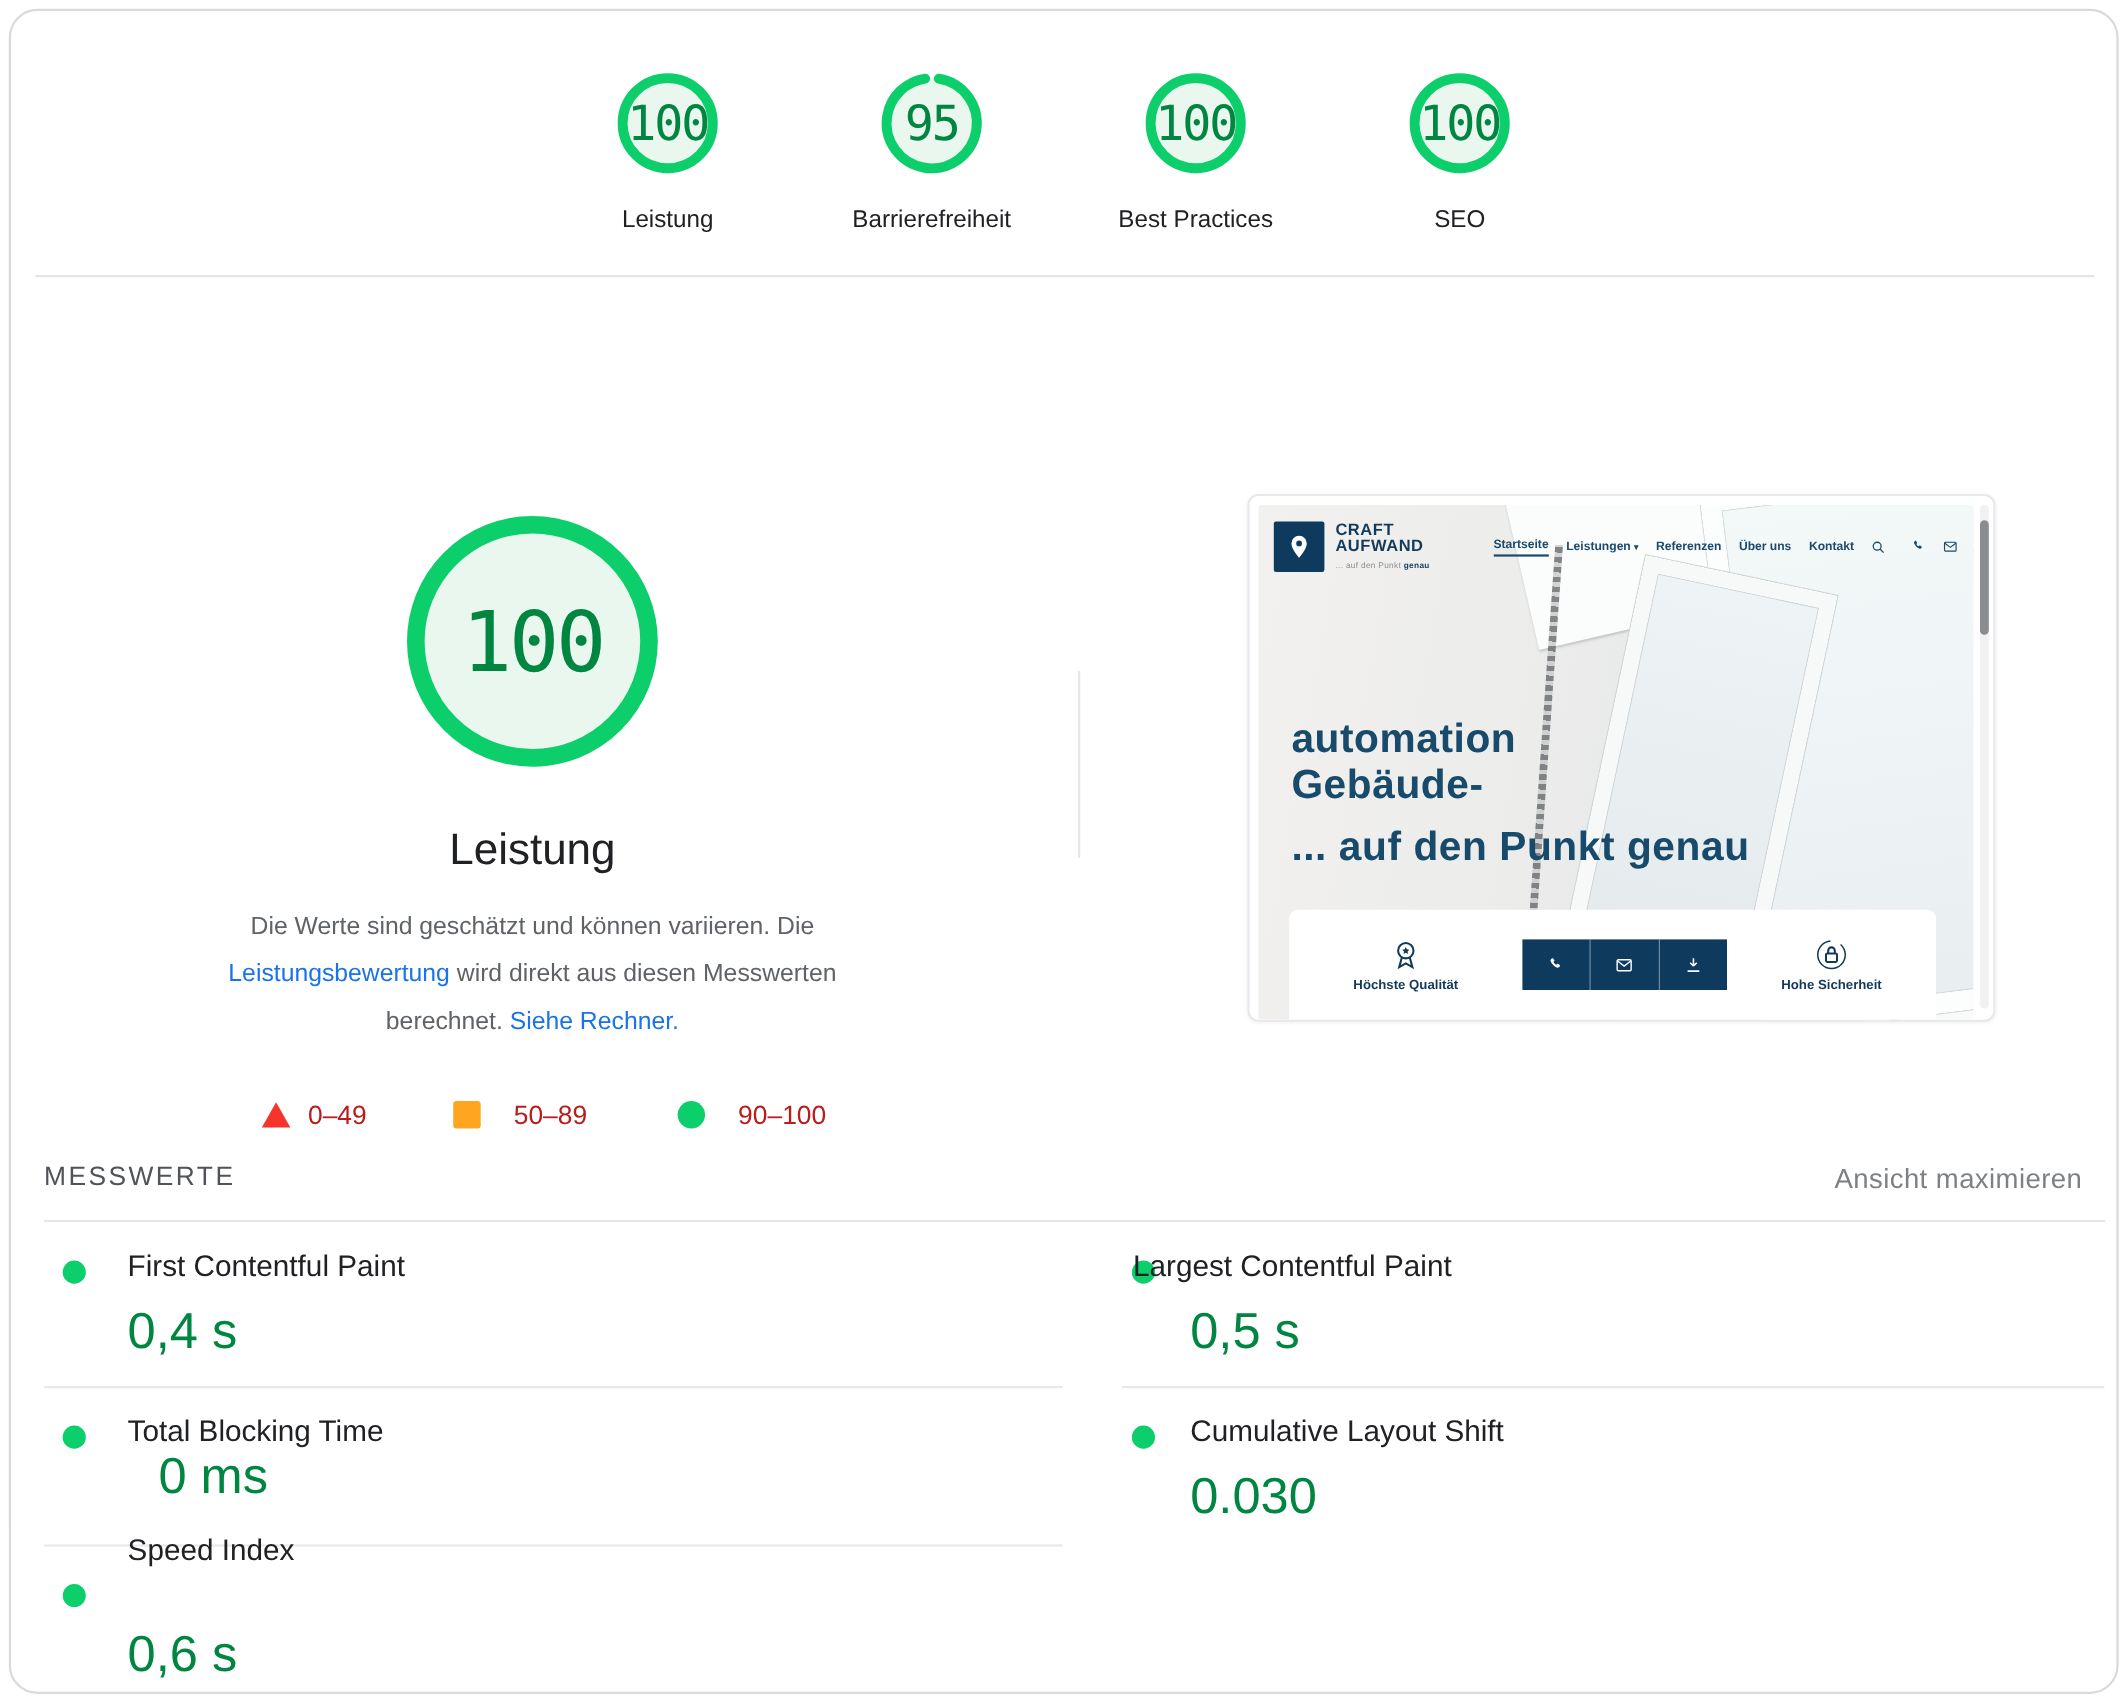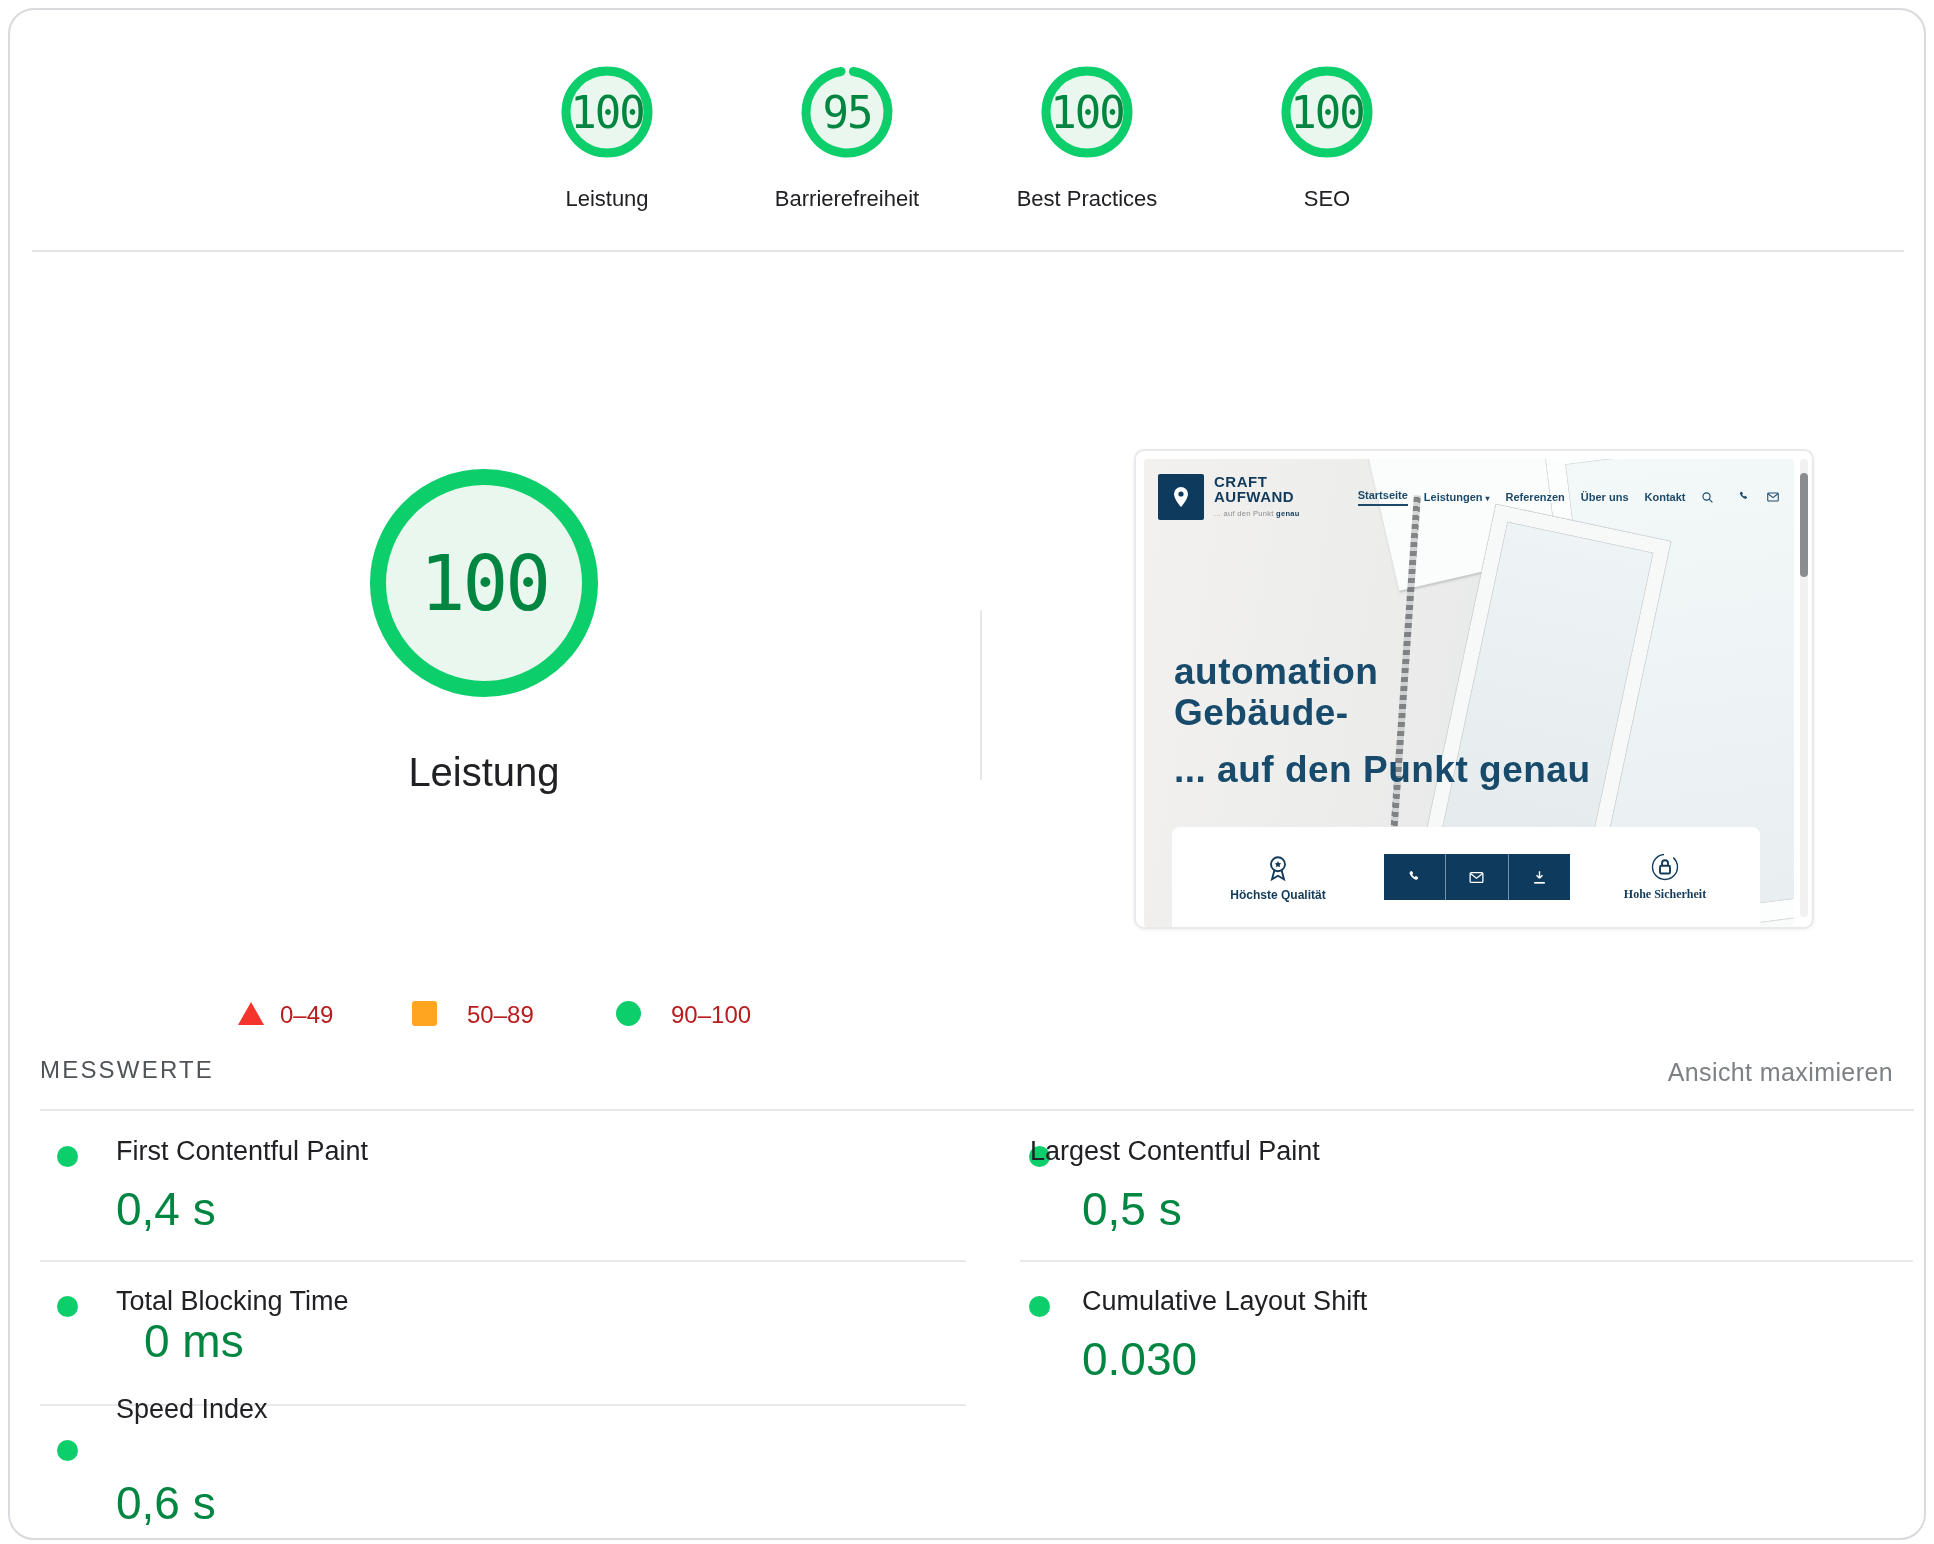--- a/index.html
+++ b/index.html
@@ -78,21 +78,21 @@
   .site-nav .active{border-bottom:2px solid #1c4a6b;padding-bottom:3px;}
   .caret{font-size:8px;margin-left:3px;}
   .hdr-icons{margin-left:auto;display:flex;gap:15px;align-items:center;color:#1c4a6b;margin-right:6px;}
   .headline{position:absolute;left:30px;top:192px;z-index:5;}
   .headline div{font-size:37px;font-weight:800;color:#174a6b;line-height:41px;letter-spacing:.5px;}
   .site-tagline{margin-top:16px;font-size:15px;color:#1d5b82;font-weight:400;}
   .site-tagline b{font-weight:800;}
   .strip{position:absolute;left:28px;bottom:0;width:588px;height:100px;background:#fff;
     border-radius:8px 8px 0 0;display:flex;align-items:center;z-index:6;}
   .feature{display:flex;flex-direction:column;align-items:center;gap:5px;text-align:center;}
-  .f1{flex:0 0 212px;} .f2{flex:0 0 190px;font-family:Liberation Serif, serif;}
+  .f1{flex:0 0 212px;} .f2{flex:0 0 190px;}
   .feature .f-label{font-size:12px;font-weight:700;color:#123a5a;}
   .btn-bar{flex:0 0 186px;height:46px;background:#0d3a5d;display:flex;}
   .btn-cell{flex:1;display:flex;align-items:center;justify-content:center;}
   .btn-cell + .btn-cell{border-left:1px solid rgba(255,255,255,.45);}
   .shot-scrollbar{position:absolute;right:4px;top:8px;width:8px;height:458px;background:#f1f1f2;border-radius:4px;}
   .shot-thumb{position:absolute;left:0;top:14px;width:8px;height:104px;background:#8a8d90;border-radius:4px;}
 
   
   .mess-title{position:absolute;left:30px;top:1046px;font-size:24px;letter-spacing:2.2px;color:#505357;}
   .mess-expand{position:absolute;right:31px;top:1048px;font-size:25px;letter-spacing:.4px;color:#7d8084;cursor:pointer;}
@@ -161,20 +161,23 @@
   <div class="big-gauge">
     <svg viewBox="0 0 244 244" width="244" height="244">
       <circle class="gauge-bg" cx="122" cy="122" r="106"></circle>
       <circle class="arc" cx="122" cy="122" r="106" stroke-dasharray="666.0176425610362 0.001" transform="rotate(-90 122 122)"></circle>
     </svg>
     <div class="big-num">100</div>
   </div>
 
   <div class="perf-title">Leistung</div>
 
+  <div class="perf-desc">
+    <span>Die Werte sind geschätzt und können variieren. Die </span><a>Leistungsbewertung</a><span> wird direkt aus diesen Messwerten berechnet. </span><a>Siehe Rechner.</a>
+  </div>
 
   <div class="legend-tri"></div>
   <div class="legend-text lt1">0–49</div>
   <div class="legend-sq"></div>
   <div class="legend-text lt2">50–89</div>
   <div class="legend-dot"></div>
   <div class="legend-text lt3">90–100</div>
 
   <div class="v-divider"></div>
 

